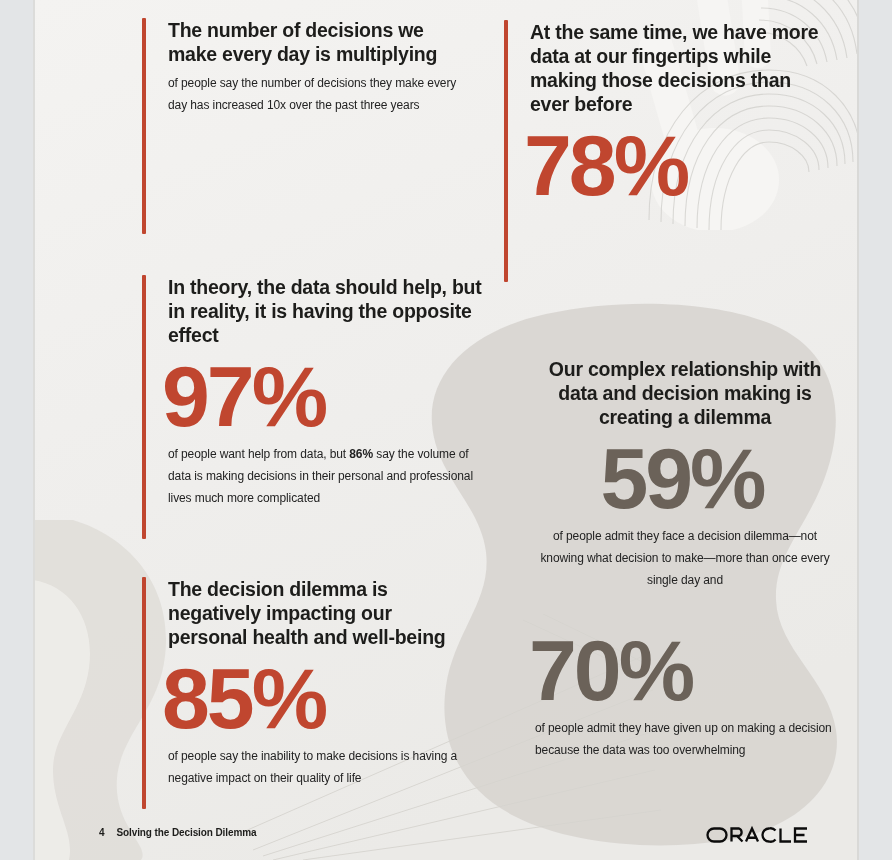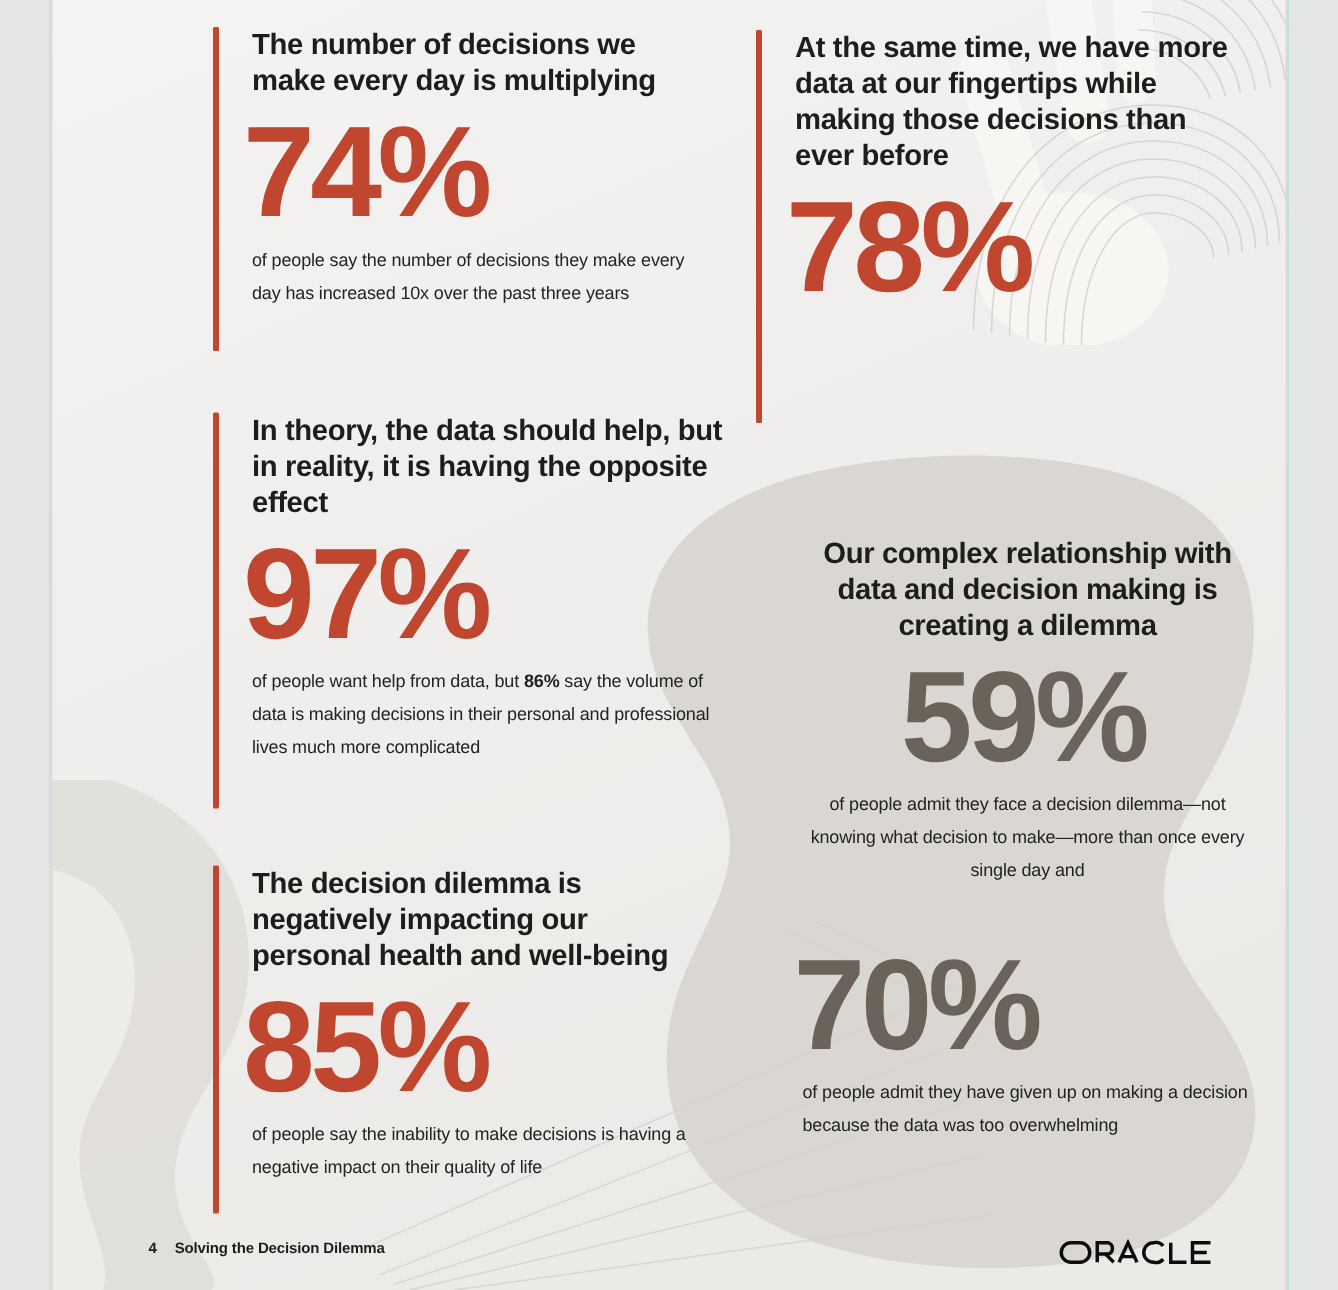--- a/index.html
+++ b/index.html
@@ -21,21 +21,21 @@
     height: 860px;
     background: #e3e5e7;
     overflow: hidden;
   }
   .page-sheet {
     position: absolute;
     left: 33px;
     top: 0;
     width: 826px;
     height: 860px;
-    background: #5eead4;
+    background: #fde047;
     overflow: hidden;
   }
   .sheet-edge-left {
     position: absolute;
     left: 0; top: 0;
     width: 2px; height: 860px;
     background: #dcdcda;
   }
   .sheet-edge-right {
     position: absolute;
@@ -254,21 +254,20 @@
 
     <div class="sheet-edge-left"></div>
     <div class="sheet-edge-right"></div>
 
     <div class="content">
 
       <div class="stat" id="stat-74">
         <div class="accent-bar"></div>
         <div class="stat-body">
           <div class="stat-head">The number of decisions we make every day is multiplying</div>
-          <div class="stat-number">74%</div>
           <div class="stat-sub">of people say the number of decisions they make every day has increased 10x over the past three years</div>
         </div>
       </div>
 
       <div class="stat" id="stat-78">
         <div class="accent-bar"></div>
         <div class="stat-body">
           <div class="stat-head">At the same time, we have more data at our fingertips while making those decisions than ever before</div>
           <div class="stat-number">78%</div>
         </div>

